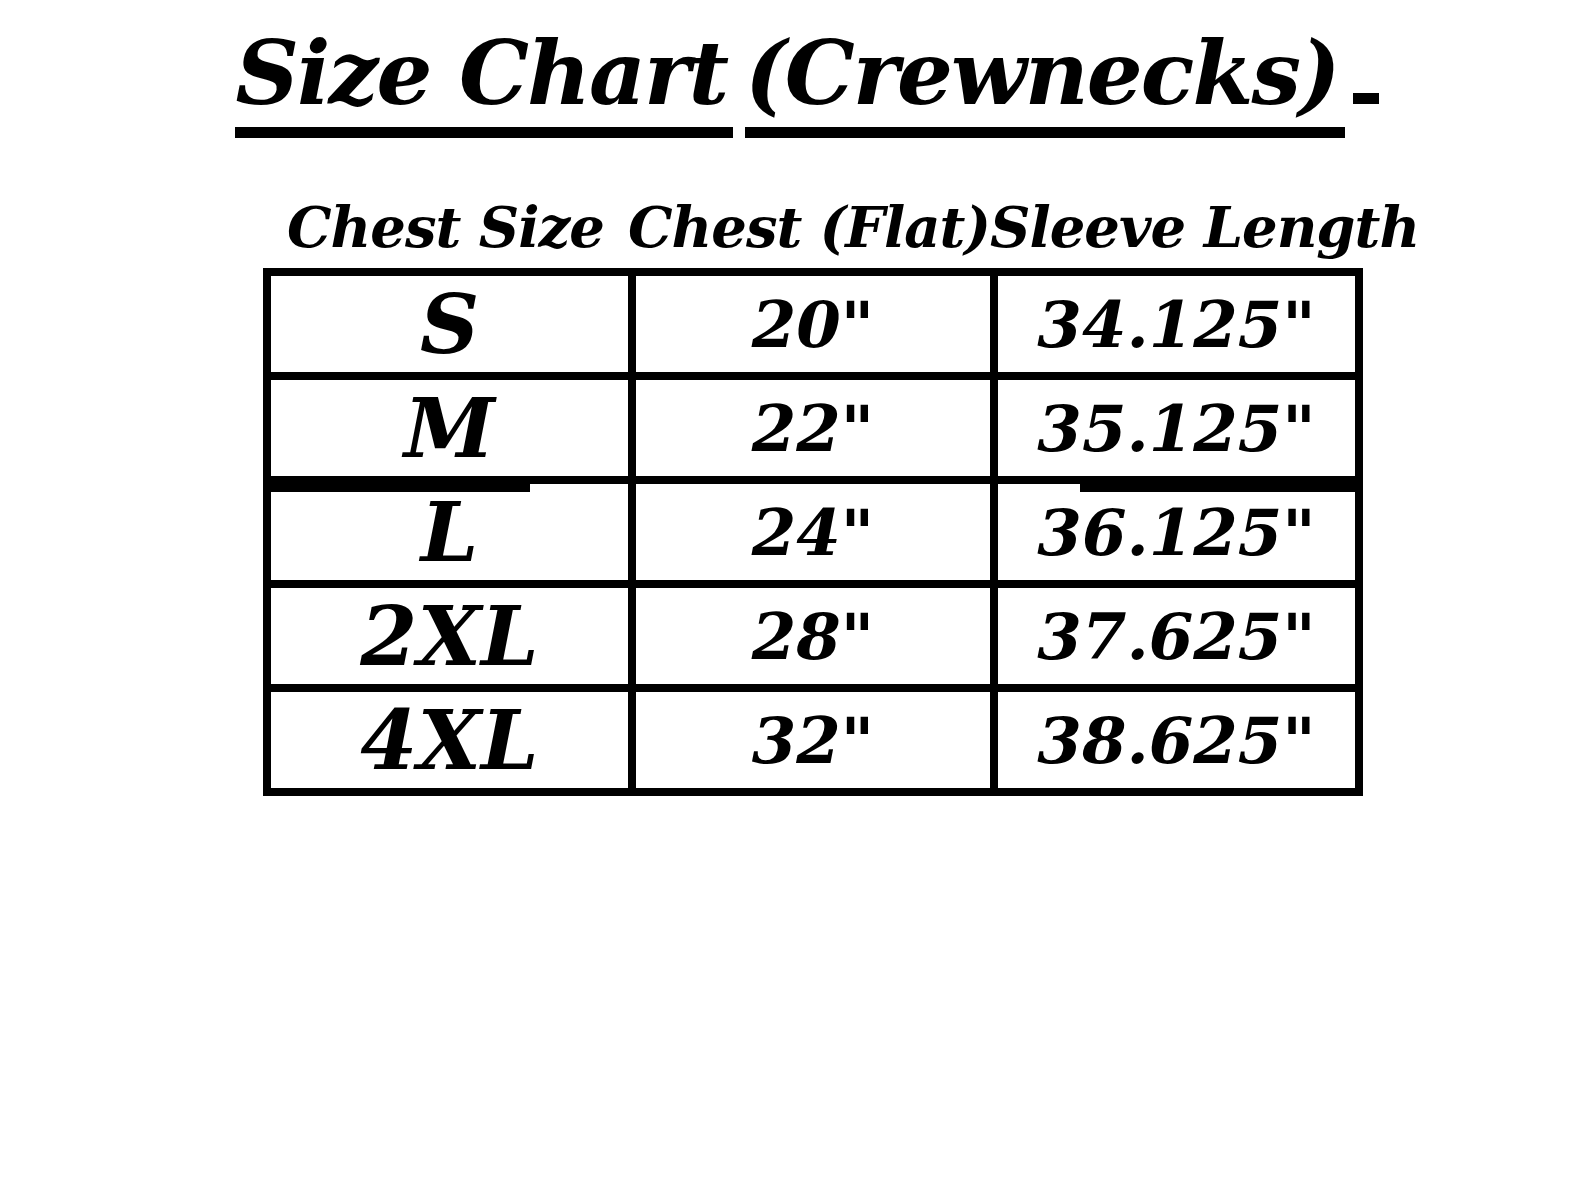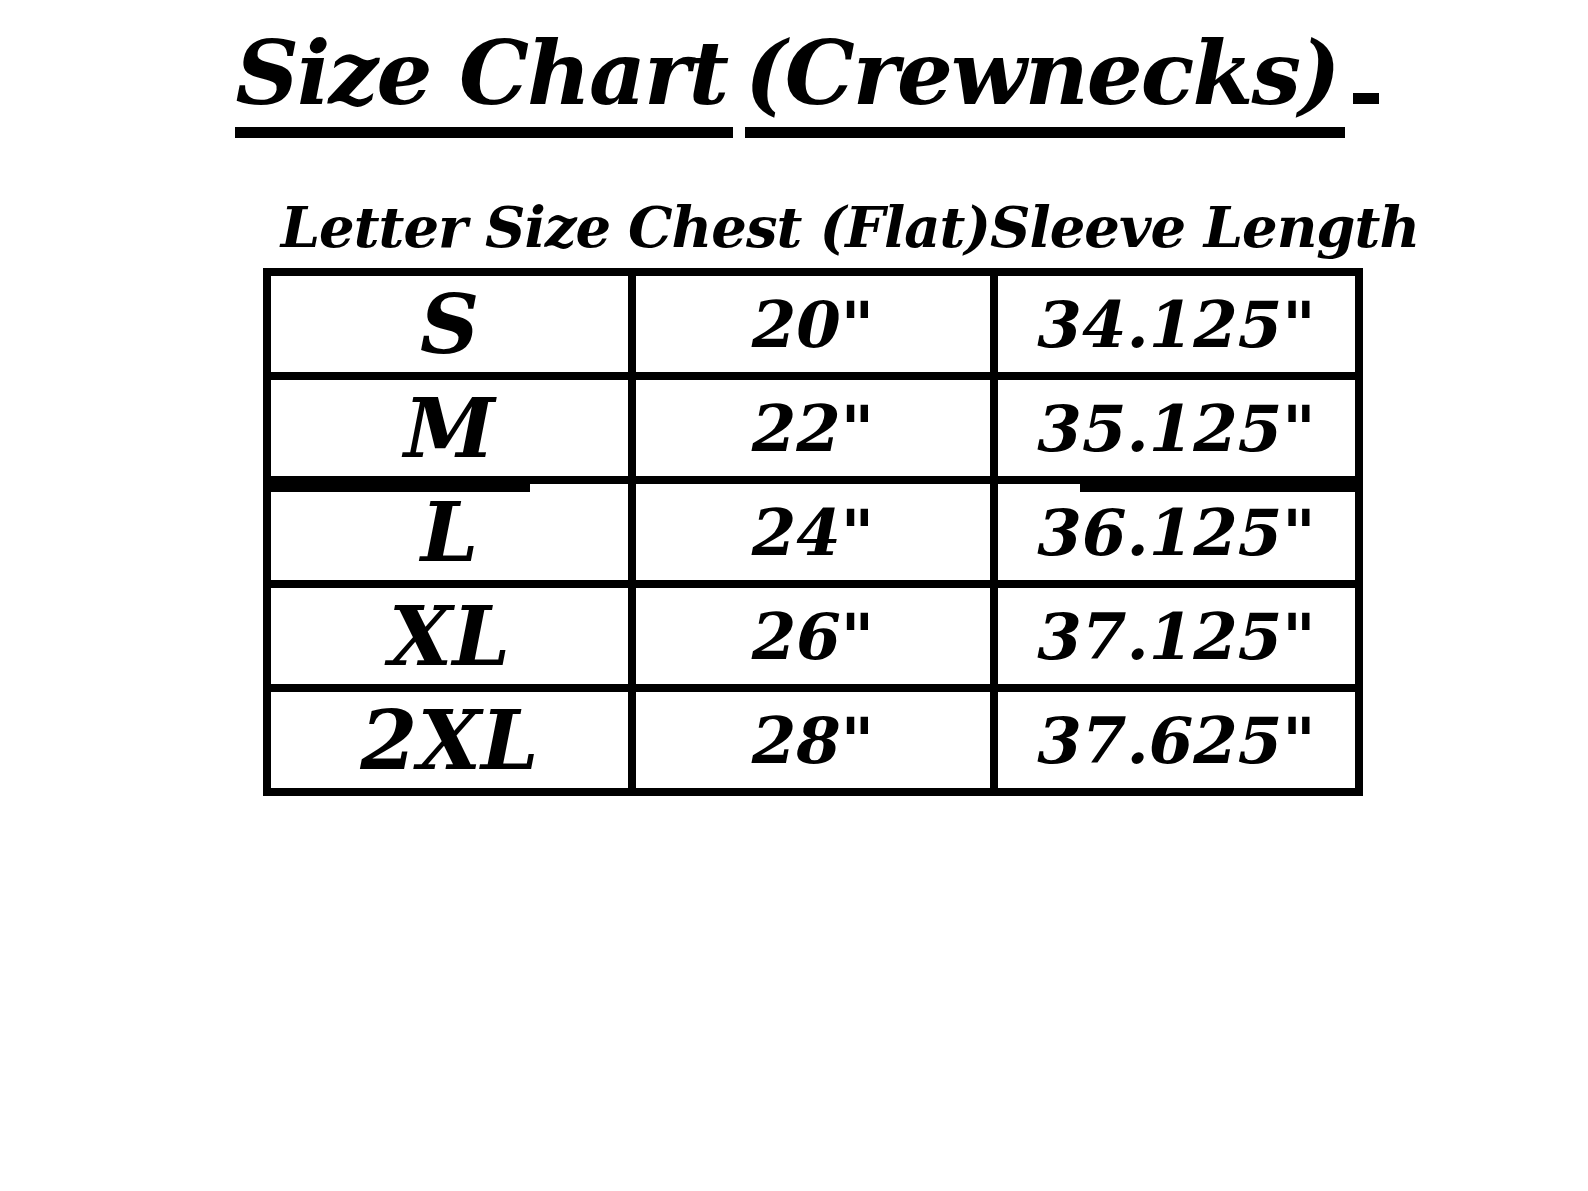--- a/index.html
+++ b/index.html
@@ -93,21 +93,21 @@
   .seam.right { left: 1080px; width: 275px; }
 </style>
 </head>
 <body>
 
 <div class="page">
 
   <h1 class="title"><span class="u">Size Chart</span><span class="gap"></span><span class="u">(Crewnecks)</span><span class="tail"></span></h1>
 
   <div class="col-headers">
-    <div class="hcell h1">Letter Size</div>
+    <div class="hcell h1">Chest Size</div>
     <div class="hcell h2">Chest (Flat)</div>
     <div class="hcell h3">Sleeve Length</div>
   </div>
 
   <table class="size-table">
     <tbody>
       <tr>
         <td class="c-size">S</td>
         <td class="c-chest">20"</td>
         <td class="c-sleeve">34.125"</td>
@@ -116,28 +116,28 @@
         <td class="c-size">M</td>
         <td class="c-chest">22"</td>
         <td class="c-sleeve">35.125"</td>
       </tr>
       <tr>
         <td class="c-size">L</td>
         <td class="c-chest">24"</td>
         <td class="c-sleeve">36.125"</td>
       </tr>
       <tr>
-        <td class="c-size">XL</td>
-        <td class="c-chest">26"</td>
-        <td class="c-sleeve">37.125"</td>
-      </tr>
-      <tr>
         <td class="c-size">2XL</td>
         <td class="c-chest">28"</td>
         <td class="c-sleeve">37.625"</td>
+      </tr>
+      <tr>
+        <td class="c-size">4XL</td>
+        <td class="c-chest">32"</td>
+        <td class="c-sleeve">38.625"</td>
       </tr>
     </tbody>
   </table>
 
   <div class="seam left"></div>
   <div class="seam right"></div>
 
 </div>
 
 </body></html>

